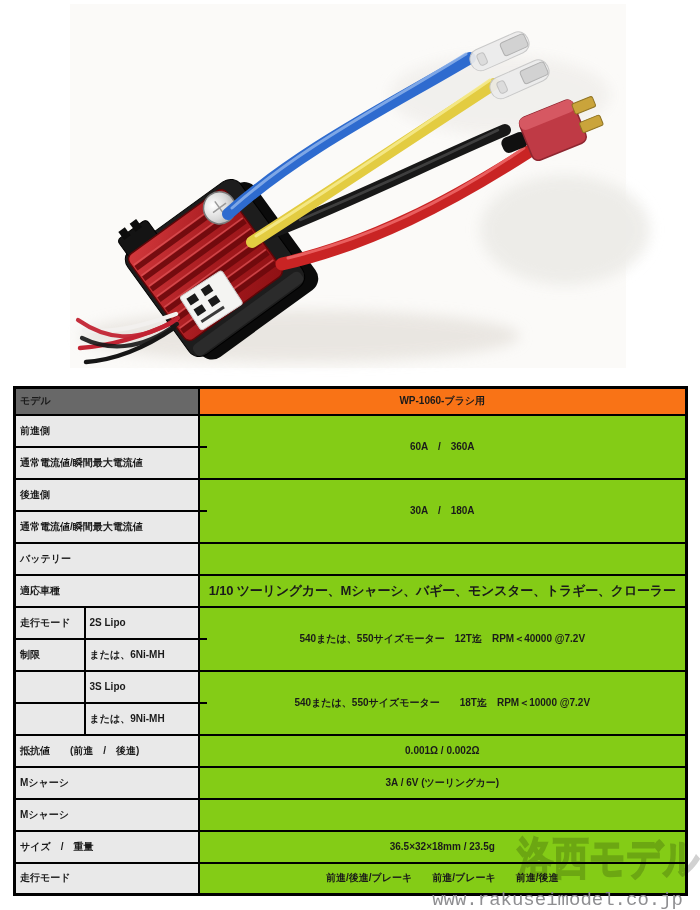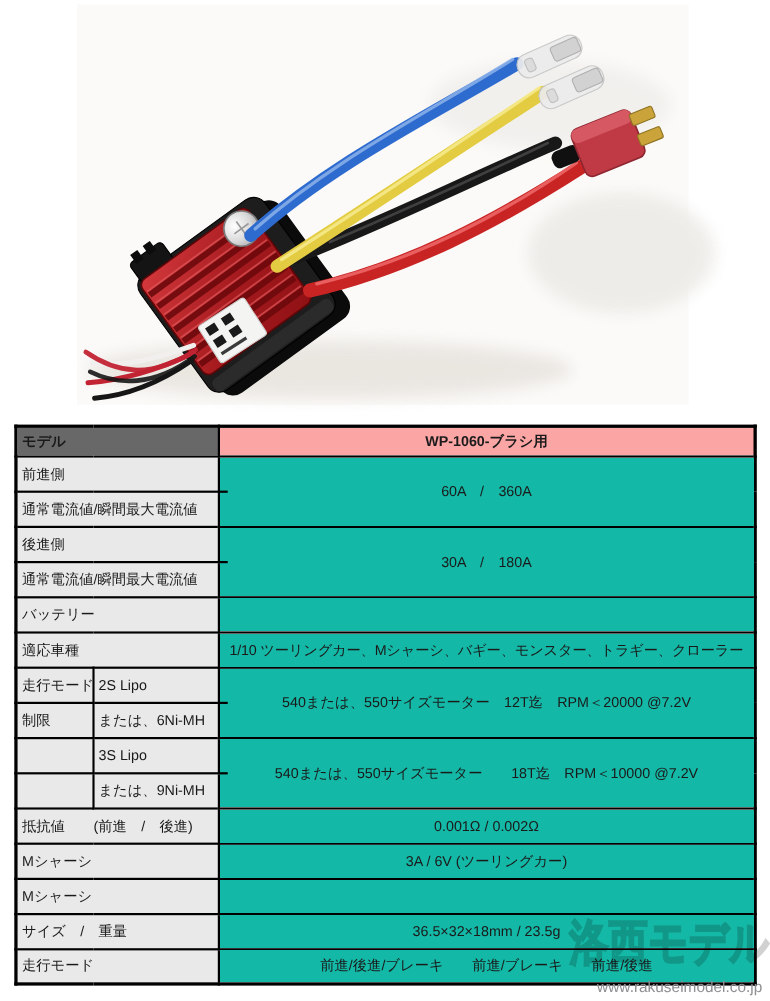--- a/index.html
+++ b/index.html
@@ -7,41 +7,41 @@
        font-family:"Liberation Sans","DejaVu Sans",sans-serif;}
 
   
   .photo{position:absolute;left:0;top:0;width:700px;height:382px;}
 
   
   .spec-wrap{position:absolute;left:13px;top:386px;width:675px;z-index:2;}
   table.spec{border-collapse:collapse;width:675px;table-layout:fixed;
              border:3px solid #000;}
   table.spec td,table.spec th{border:2px solid #000;overflow:hidden;
-             font-size:13px;color:#1a1a1a;padding:0 4px;}
+             font-size:10px;color:#1a1a1a;padding:0 4px;}
   tr.hd{height:27px;}
-  tr.r{height:32px;}
+  tr.r{height:32px;font-weight:bold;}
   th.hlab{background:#686868;color:#fff;text-align:left;font-weight:bold;
           font-size:13px;padding-left:6px;}
-  th.hval{background:#fca5a5;color:#fff;text-align:center;font-weight:bold;
+  th.hval{background:#f97316;color:#fff;text-align:center;font-weight:bold;
           font-size:13px;}
   td.lab{background:#e9e9e9;text-align:left;padding-left:6px;white-space:nowrap;}
-  td.val{background:#14b8a6;text-align:center;white-space:nowrap;position:relative;}
+  td.val{background:#84cc16;text-align:center;white-space:nowrap;position:relative;}
   td.val.sm{font-size:13px;letter-spacing:-0.2px;}
   td.tick::before{content:"";position:absolute;left:0;top:50%;width:7px;height:2px;
           background:#000;transform:translateY(-50%);}
 
   
   .wm-logo{position:absolute;top:836px;right:0px;z-index:6;pointer-events:none;
            font-weight:bold;font-size:44px;line-height:1;letter-spacing:1px;
            color:rgba(255,255,255,0);-webkit-text-stroke:2px #c9c9c9;
            transform:scaleX(.8);transform-origin:right;opacity:.85;
            mix-blend-mode:multiply;}
-  .wm-url{position:absolute;top:889px;right:7px;z-index:6;pointer-events:none;
-          font-family:Liberation Sans, sans-serif;font-size:14px;
+  .wm-url{position:absolute;top:889px;right:17px;z-index:6;pointer-events:none;
+          font-family:Liberation Mono, monospace;font-size:19px;
           color:#8f8f92;}
 </style>
 </head>
 <body>
 
 <svg class="photo" viewBox="0 0 700 382" xmlns="http://www.w3.org/2000/svg">
   <defs>
     <linearGradient id="hsGrad" x1="0" y1="0" x2="1" y2="1">
       <stop offset="0" stop-color="#d4393d"></stop>
       <stop offset="0.55" stop-color="#a51a1e"></stop>
@@ -171,21 +171,21 @@
     <td class="lab" colspan="2">バッテリー</td>
     <td class="val"></td>
   </tr>
   <tr class="r">
     <td class="lab" colspan="2">適応車種</td>
     <td class="val sm">1/10 ツーリングカー、Mシャーシ、バギー、モンスター、トラギー、クローラー</td>
   </tr>
   <tr class="r">
     <td class="lab">走行モード</td>
     <td class="lab">2S Lipo</td>
-    <td class="val tick" rowspan="2">540または、550サイズモーター　12T迄　RPM＜20000 @7.2V</td>
+    <td class="val tick" rowspan="2">540または、550サイズモーター　12T迄　RPM＜40000 @7.2V</td>
   </tr>
   <tr class="r">
     <td class="lab">制限</td>
     <td class="lab">または、6Ni-MH</td>
   </tr>
   <tr class="r">
     <td class="lab"></td>
     <td class="lab">3S Lipo</td>
     <td class="val tick" rowspan="2">540または、550サイズモーター　　18T迄　RPM＜10000 @7.2V</td>
   </tr>

